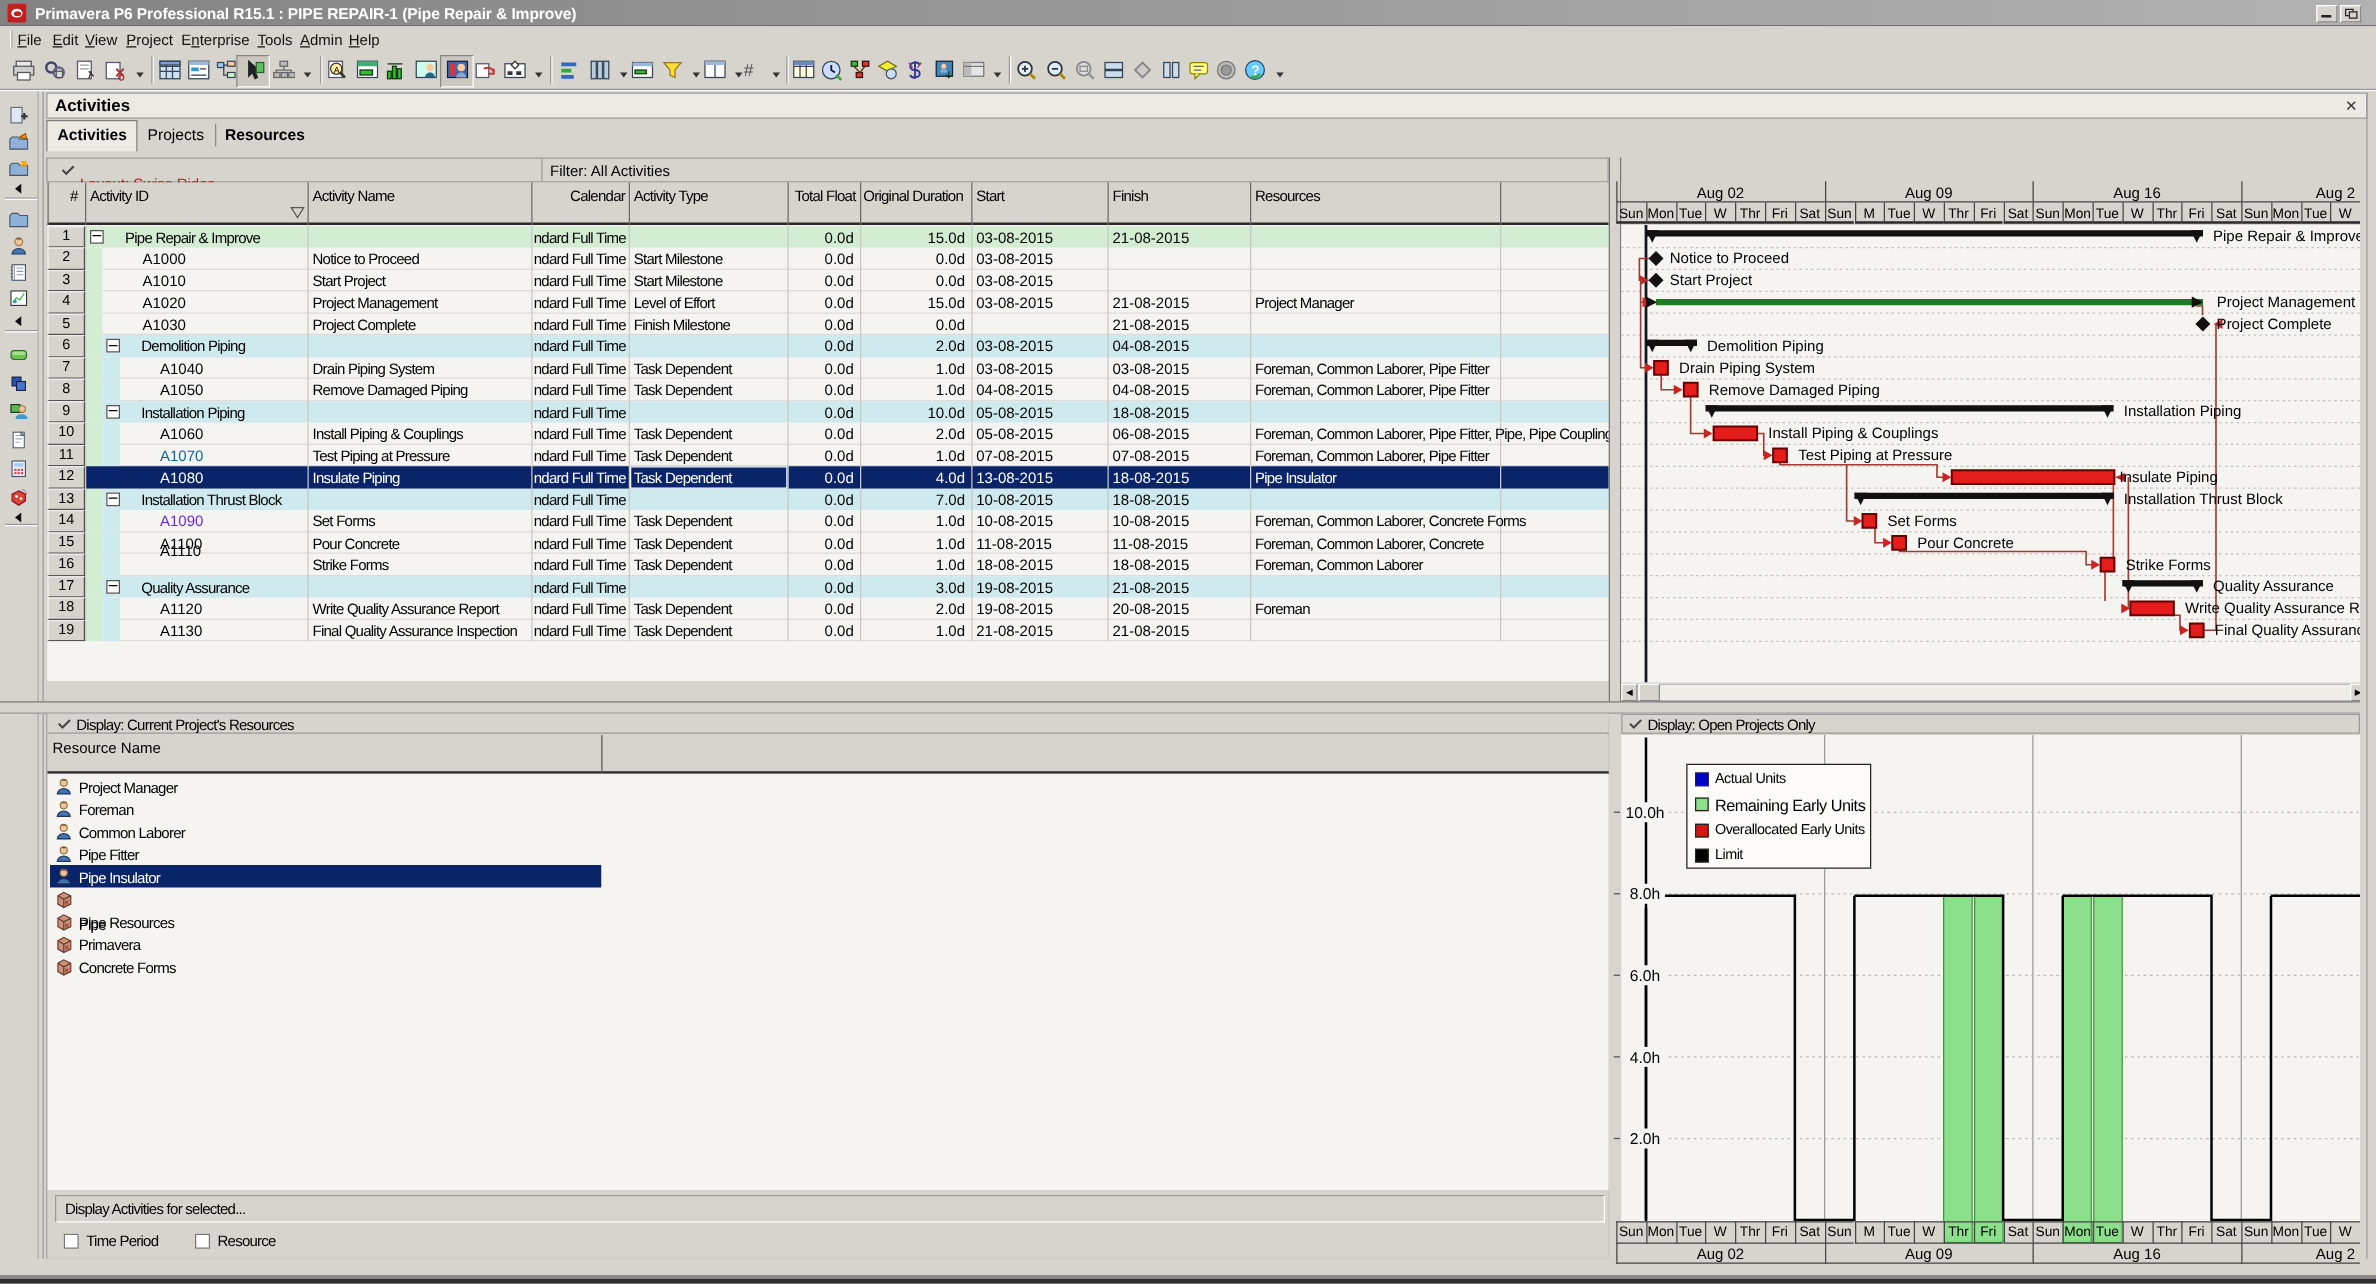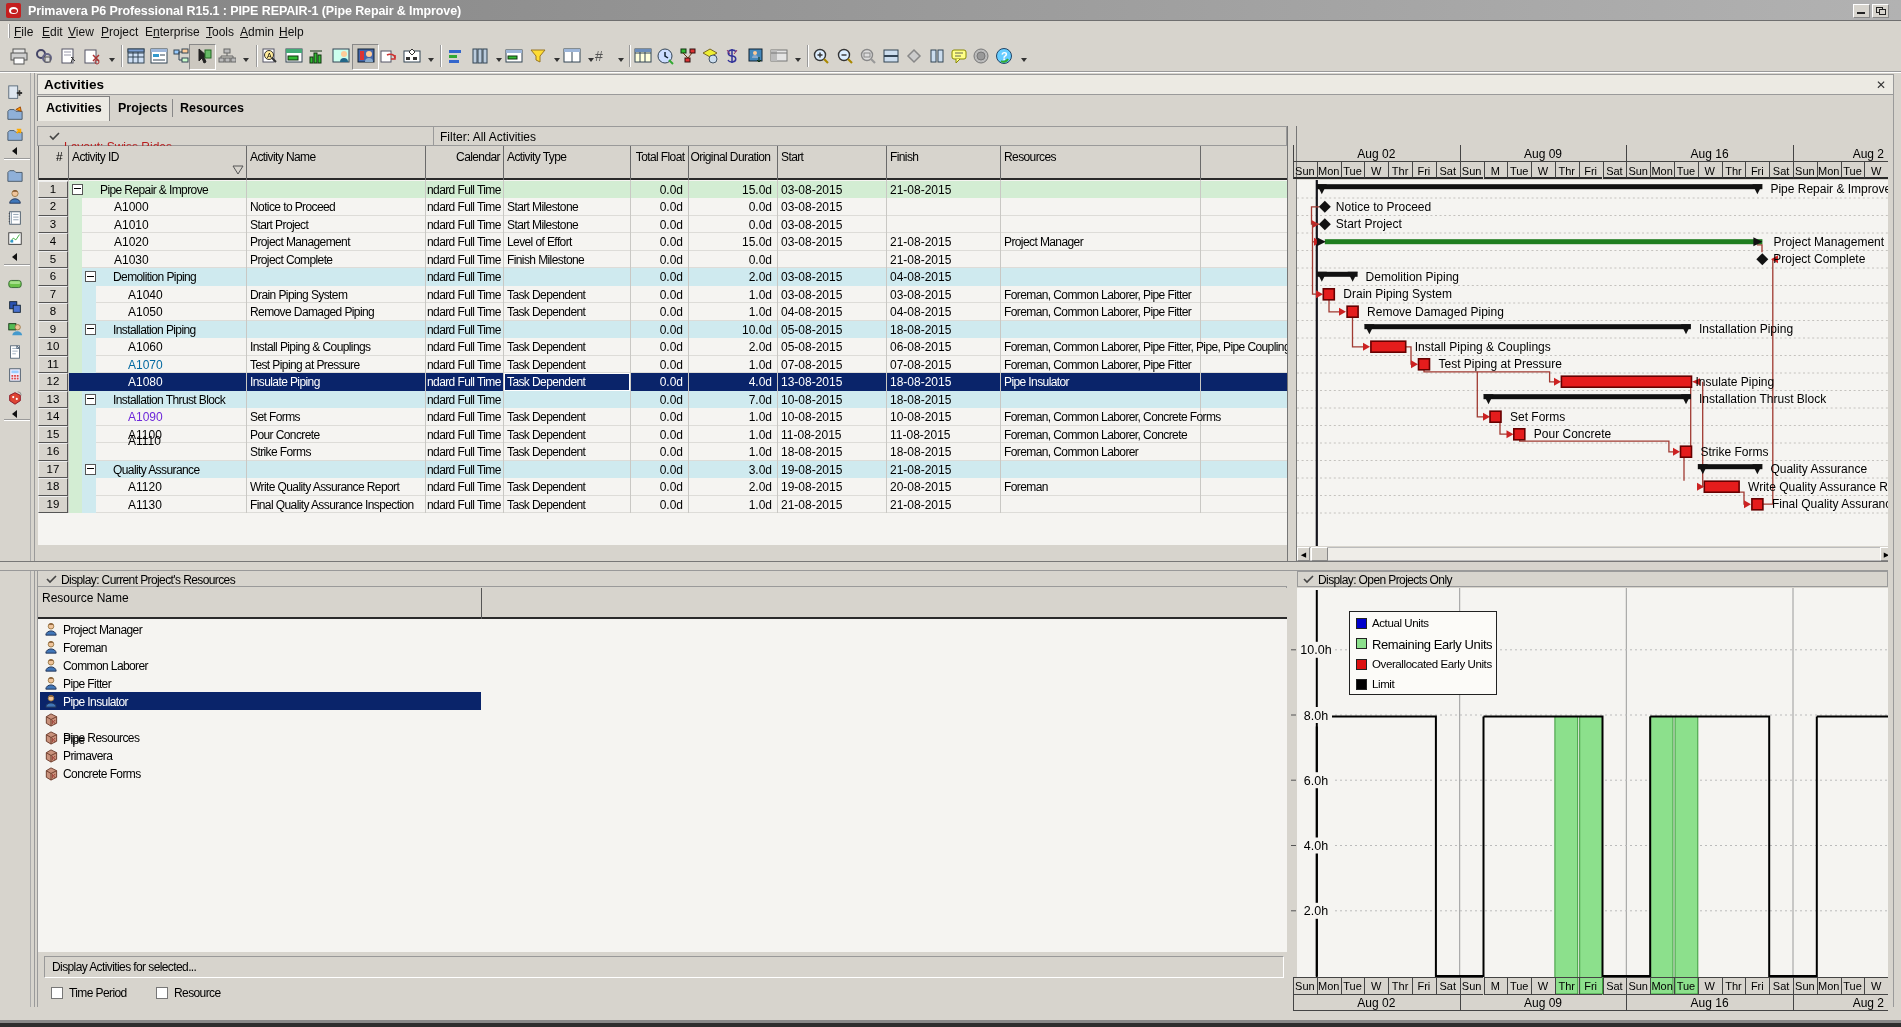--- a/index.html
+++ b/index.html
@@ -312,21 +312,21 @@
     <path d="M12 2 a4 4 0 0 1 4 4" fill="none" stroke="#888"></path>
   </svg>
 <div class="abs" style="left:12px;top:410px;width:0;height:0;border-top:4px solid transparent;border-bottom:4px solid transparent;border-right:5px solid #111"></div>
 <div class="abs" style="left:4px;top:419px;width:26px;height:1px;background:#9a9a9a"></div>
 <div class="abs" style="left:4px;top:420px;width:26px;height:1px;background:#fff"></div>
 <div class="abs" style="left:37px;top:74px;width:1857px;height:21px;background:#eceae3;border:1px solid #9a9a9a"></div>
 <div class="abs" style="left:44px;top:77px;font-size:13.5px;font-weight:bold;color:#000">Activities</div>
 <div class="abs" style="left:1876px;top:78px;font-size:12px;color:#333">✕</div>
 <div class="abs" style="left:37px;top:96px;width:73px;height:25px;background:#eceae3;border:1px solid #808080;border-bottom:none"></div>
 <div class="abs" style="left:46px;top:101px;font-size:12.5px;font-weight:bold;color:#000">Activities</div>
-<div class="abs" style="left:118px;top:101px;font-size:12.5px;font-weight:bold;color:#000">Projects</div>
+<div class="abs" style="left:118px;top:101px;font-size:12.5px;font-weight:normal;color:#000">Projects</div>
 <div class="abs" style="left:172px;top:99px;width:1px;height:18px;background:#888"></div>
 <div class="abs" style="left:180px;top:101px;font-size:12.5px;font-weight:bold;color:#000">Resources</div>
 <div class="abs" style="left:37px;top:126px;width:1250px;height:20px;background:#d7d4cd;border:1px solid #9a9a9a"></div>
 <svg class="abs" style="left:49px;top:131px" width="12" height="10" viewBox="0 0 12 10">
     <path d="M1 5 l3 3 6-6" stroke="#444" stroke-width="1.6" fill="none"></path>
   </svg>
 <div class="abs" style="left:64px;top:140px;font-size:12px;color:#b91c1c">Layout: Swiss Rides</div>
 <div class="abs" style="left:433px;top:127px;width:1px;height:18px;background:#9a9a9a"></div>
 <div class="abs" style="left:440px;top:130px;font-size:12px;color:#000">Filter: All Activities</div>
 <div class="abs" style="left:38px;top:146px;width:1249px;height:34px;background:#d7d4cd;border-bottom:2px solid #2a2a2a"></div>

